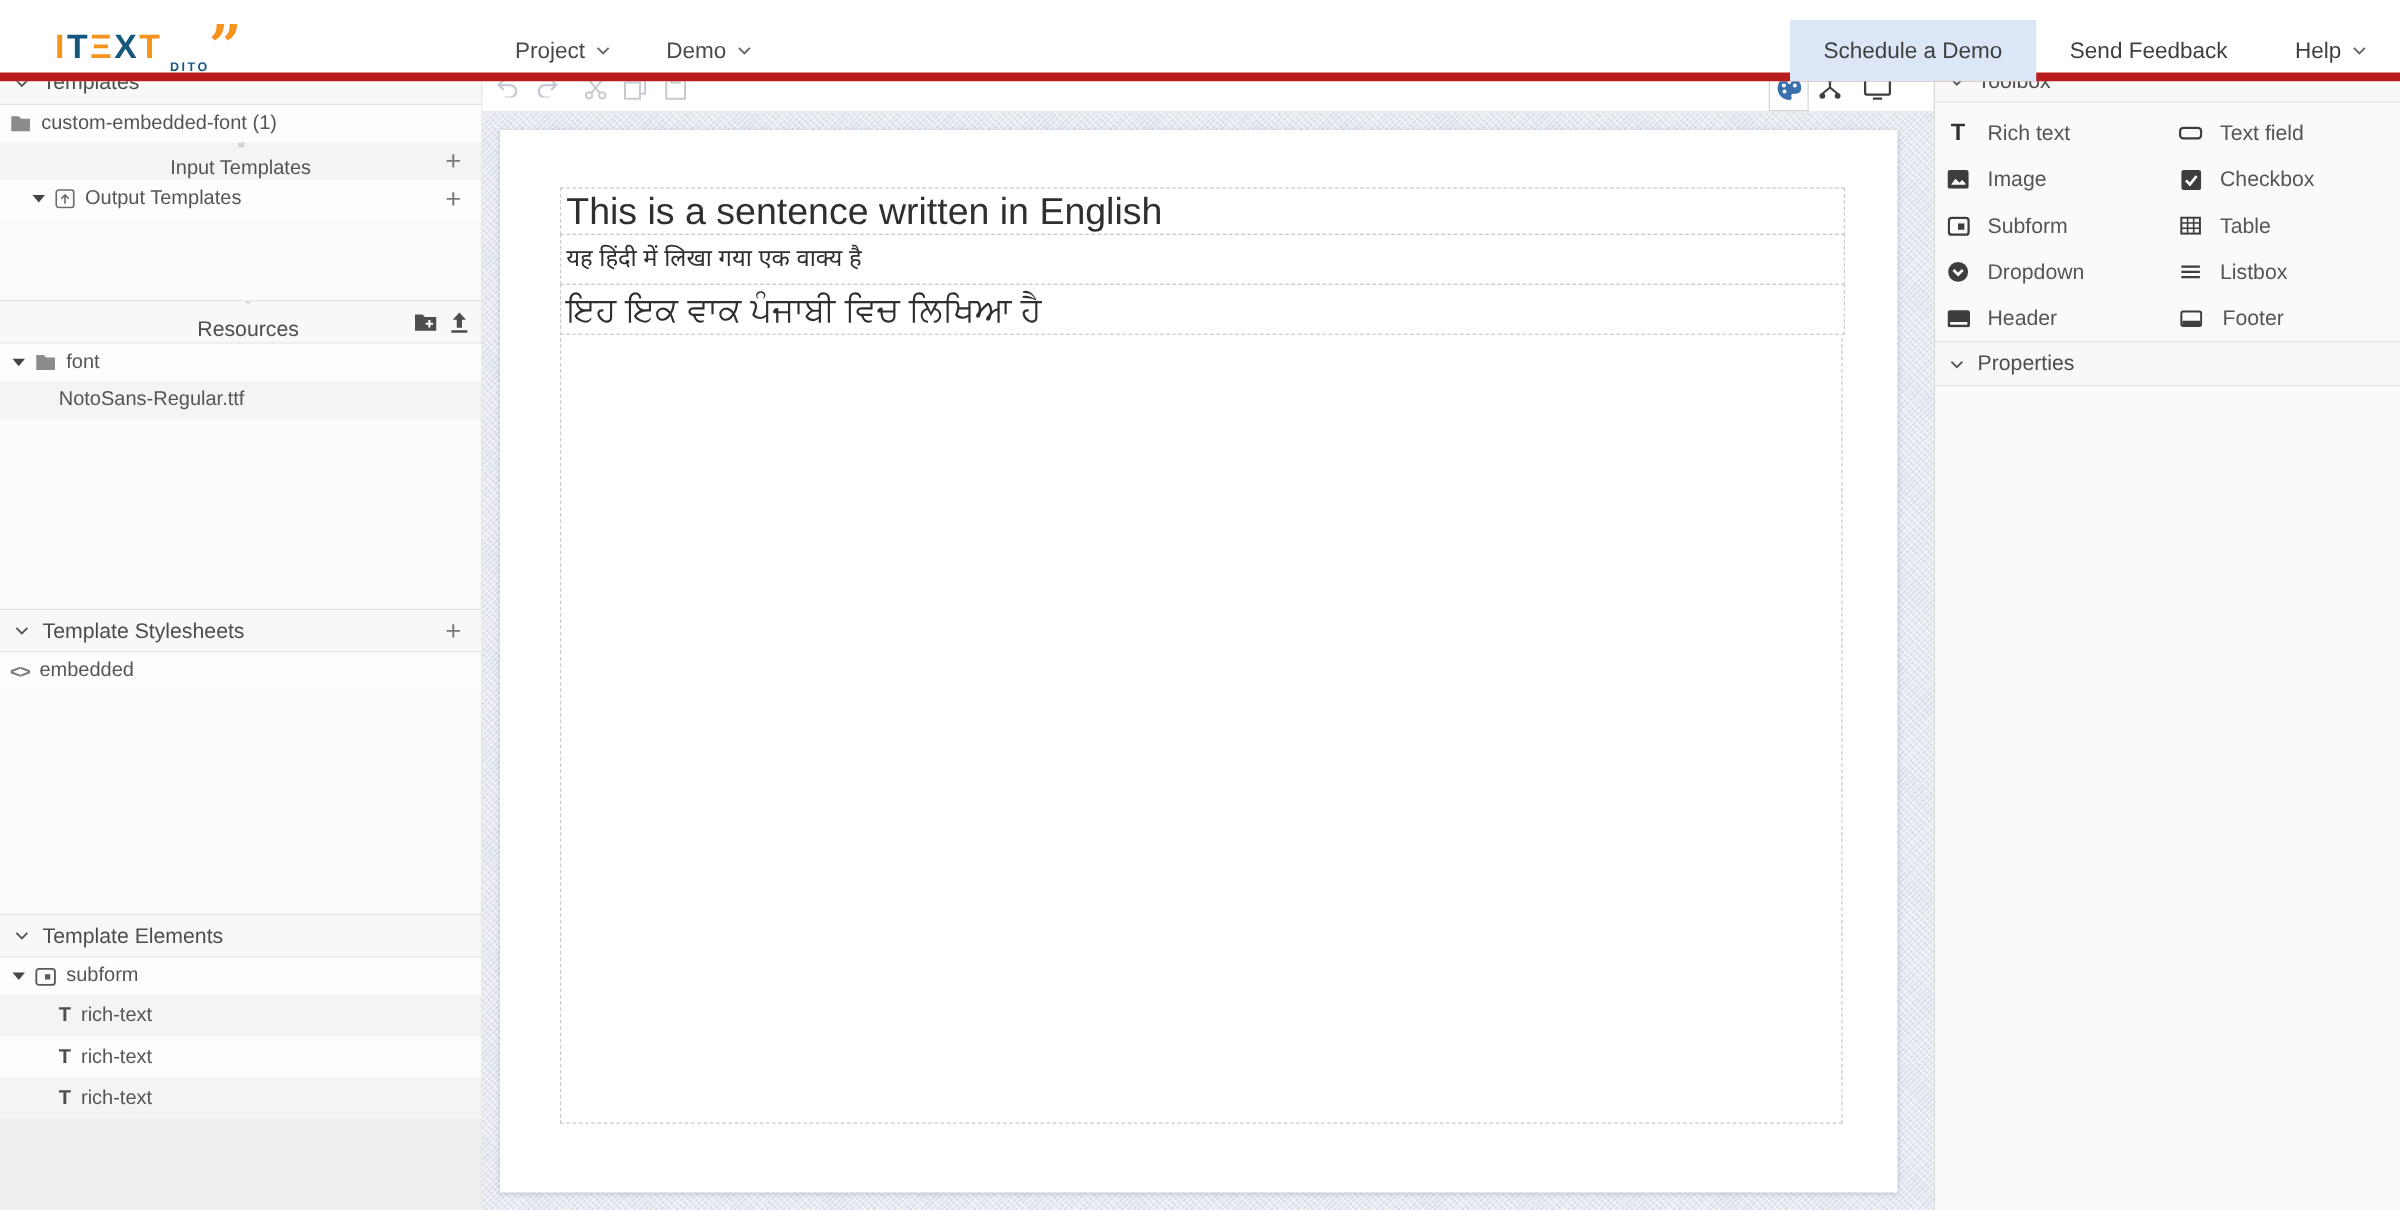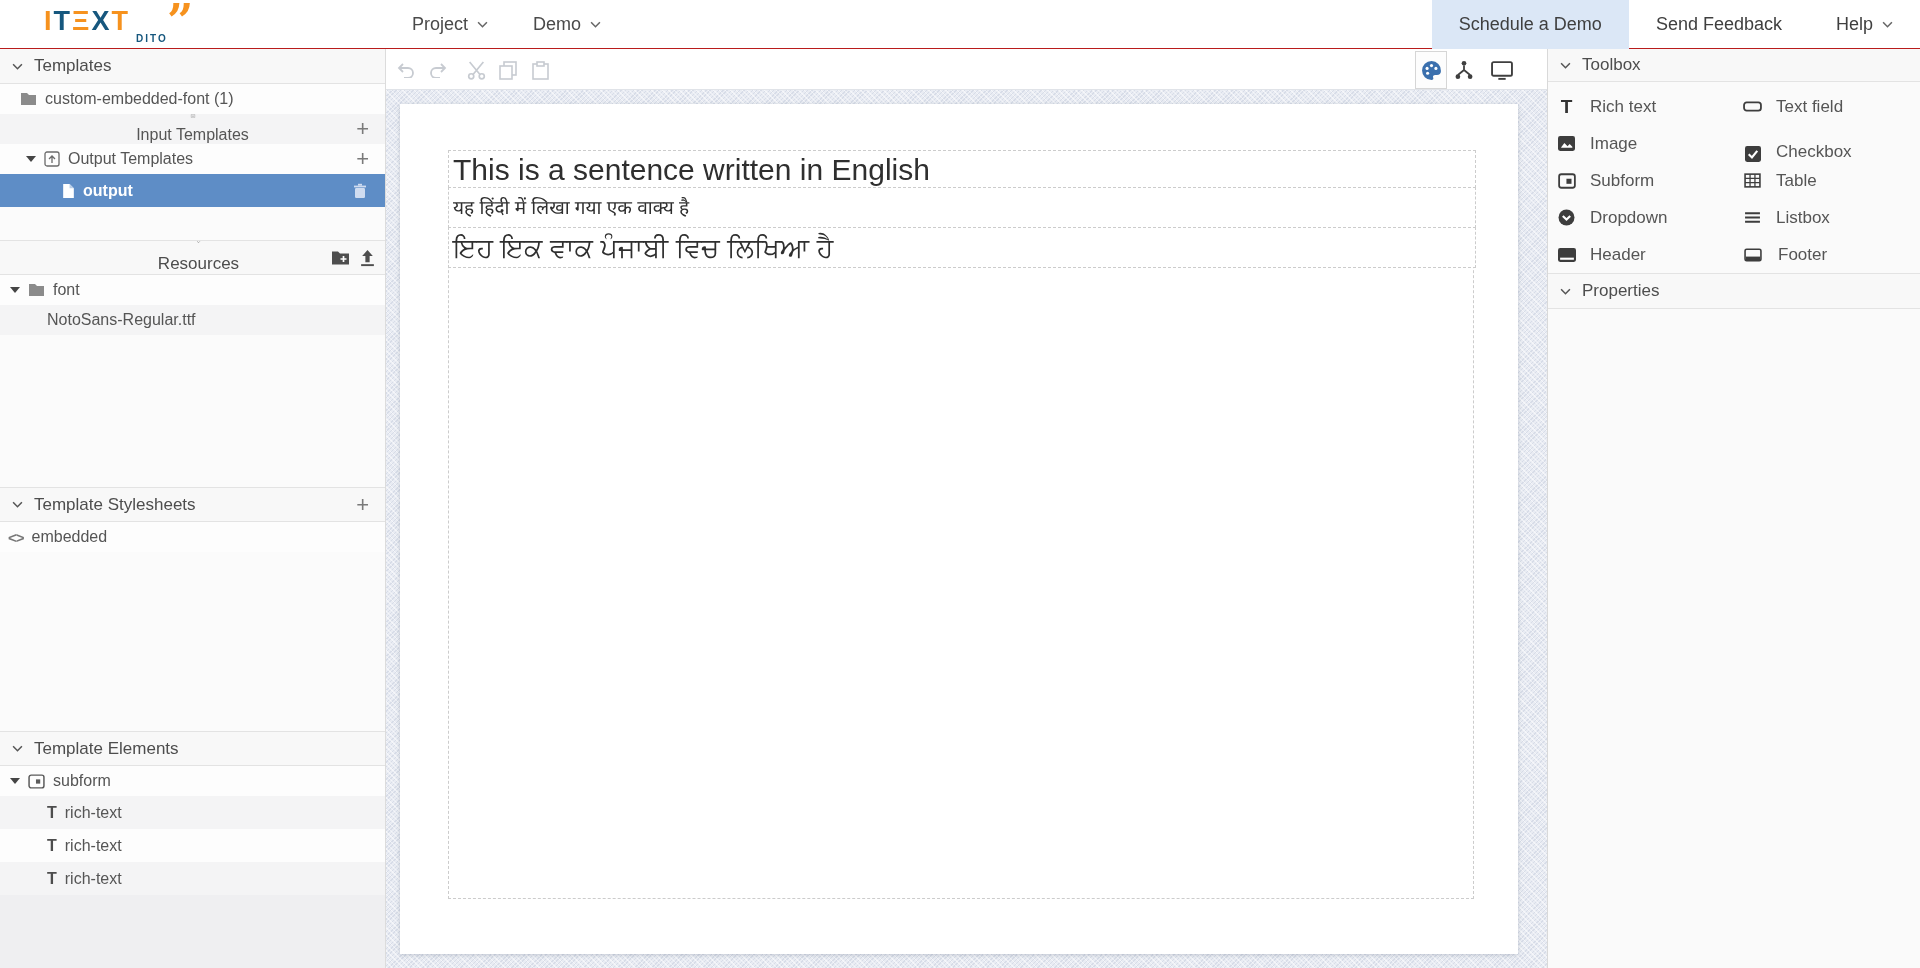--- a/index.html
+++ b/index.html
@@ -1,21 +1,21 @@
 <!DOCTYPE html>
 <html><head>
 <meta charset="utf-8">
 <style>
   * { box-sizing: border-box; }
   body { margin:0; font-family:"Liberation Sans","DejaVu Sans",sans-serif; background:#fff; }
   .app { position:relative; width:1920px; height:968px; overflow:hidden; background:#fff; }
 
   
-  .topbar { position:absolute; top:0; left:0; right:0; height:49px; background:#fff;
-            border-bottom:1px solid #b91c1c; z-index:20; }
+  .topbar { position:absolute; top:16px; left:0; right:0; height:49px; background:#fff;
+            border-bottom:7px solid #b91c1c; z-index:20; }
   .logo { position:absolute; left:44px; top:6px; width:150px; height:40px; }
   .logo-letters { font-weight:bold; font-size:27px; letter-spacing:2px; line-height:30px; }
   .lo { color:#f6921e; } .ln { color:#16577e; }
   .logo-quote { position:absolute; left:123px; top:-12px; color:#f6921e; font-size:46px;
                 font-family:"DejaVu Serif","Liberation Serif",serif; font-weight:bold; }
   .logo-sub { position:absolute; left:92px; top:27px; color:#16577e; font-size:10px;
               font-weight:bold; letter-spacing:2px; }
   .menu { position:absolute; top:0; height:49px; display:flex; align-items:center; gap:9px;
           font-size:18px; color:#4a4a4a; cursor:pointer; }
   .menu-project { left:412px; } .menu-edit { left:533px; }
@@ -125,21 +125,21 @@
 
   <div class="sidebar-left">
 
     <div class="panel-header" style="top:0;">
       <svg width="11" height="7" viewBox="0 0 10 6">
           <path d="M1 1l4 4 4-4" stroke="#555" stroke-width="1.4" fill="none"></path>
         </svg>
       <span>Templates</span>
     </div>
 
-    <div class="row" style="top:35px; padding-left:20px;">
+    <div class="row" style="top:35px; padding-left:8px;">
       <svg width="17" height="14" viewBox="0 0 17 14">
           <path d="M1 1h6l2 2h7v10H1z" fill="#8b8b8b"></path>
         </svg>
       <span>custom-embedded-font (1)</span>
     </div>
 
     <div class="row alt" style="top:65px; flex-direction:column;">
       <svg width="16" height="16" viewBox="0 0 16 16">
           <rect x="1" y="1" width="14" height="14" rx="2" fill="none" stroke="#6b6b6b" stroke-width="1.3"></rect>
           <path d="M8 4v6M5 8l3 3 3-3" stroke="#6b6b6b" stroke-width="1.3" fill="none"></path>
@@ -151,34 +151,20 @@
     <div class="row" style="top:95px; padding-left:26px;">
       <span class="tri"></span>
       <svg width="16" height="16" viewBox="0 0 16 16">
           <rect x="1" y="1" width="14" height="14" rx="2" fill="none" stroke="#6b6b6b" stroke-width="1.3"></rect>
           <path d="M8 12V6M5 8l3-3 3 3" stroke="#6b6b6b" stroke-width="1.3" fill="none"></path>
         </svg>
       <span>Output Templates</span>
       <span class="row-action">+</span>
     </div>
 
-    <div class="row selected" style="top:125px; height:33px; padding-left:62px;">
-      <svg width="13" height="16" viewBox="0 0 12 15">
-          <path d="M1 1h6l4 4v9H1z" fill="#fff"></path>
-          <path d="M7 1l4 4H7z" fill="#b9cfe9"></path>
-        </svg>
-      <span>output</span>
-      <span class="row-action" style="right:18px;">
-        <svg width="14" height="16" viewBox="0 0 14 16">
-            <rect x="2" y="5" width="10" height="10" rx="1.2" fill="#cfdcf0"></rect>
-            <rect x="1" y="2.6" width="12" height="1.8" fill="#cfdcf0"></rect>
-            <rect x="5" y="0.8" width="4" height="1.8" fill="#cfdcf0"></rect>
-          </svg>
-      </span>
-    </div>
 
     <div class="panel-header bt" style="top:191px;flex-direction:column;">
       <svg width="11" height="7" viewBox="0 0 10 6">
           <path d="M1 1l4 4 4-4" stroke="#555" stroke-width="1.4" fill="none"></path>
         </svg>
       <span>Resources</span>
       <span class="hdr-icons">
         <span>
           <svg width="19" height="15" viewBox="0 0 19 15">
               <path d="M1 1h6l2 2h9v11H1z" fill="#4e4e4e"></path>
@@ -343,21 +329,21 @@
 
     <div class="tb-item" style="top:76px; left:9px;">
       <span class="tb-icon">
           <svg width="17" height="15" viewBox="0 0 16 14">
             <rect width="16" height="14" rx="2" fill="#3d3d3d"></rect>
             <path d="M3 10.5l3-4 3 3 2-2 2.5 2.5V11H3z" fill="#fff"></path>
           </svg>
         </span>
       <span>Image</span>
     </div>
-    <div class="tb-item" style="top:76px; left:195px;align-items:flex-end;">
+    <div class="tb-item" style="top:76px; left:195px;">
       <span class="tb-icon">
           <svg width="16" height="16" viewBox="0 0 15 15">
             <rect width="15" height="15" rx="2" fill="#3d3d3d"></rect>
             <path d="M3.5 7.8l3 3 5-6.3" stroke="#fff" stroke-width="2" fill="none"></path>
           </svg>
         </span>
       <span>Checkbox</span>
     </div>
 
     <div class="tb-item" style="top:113px; left:9px;">

